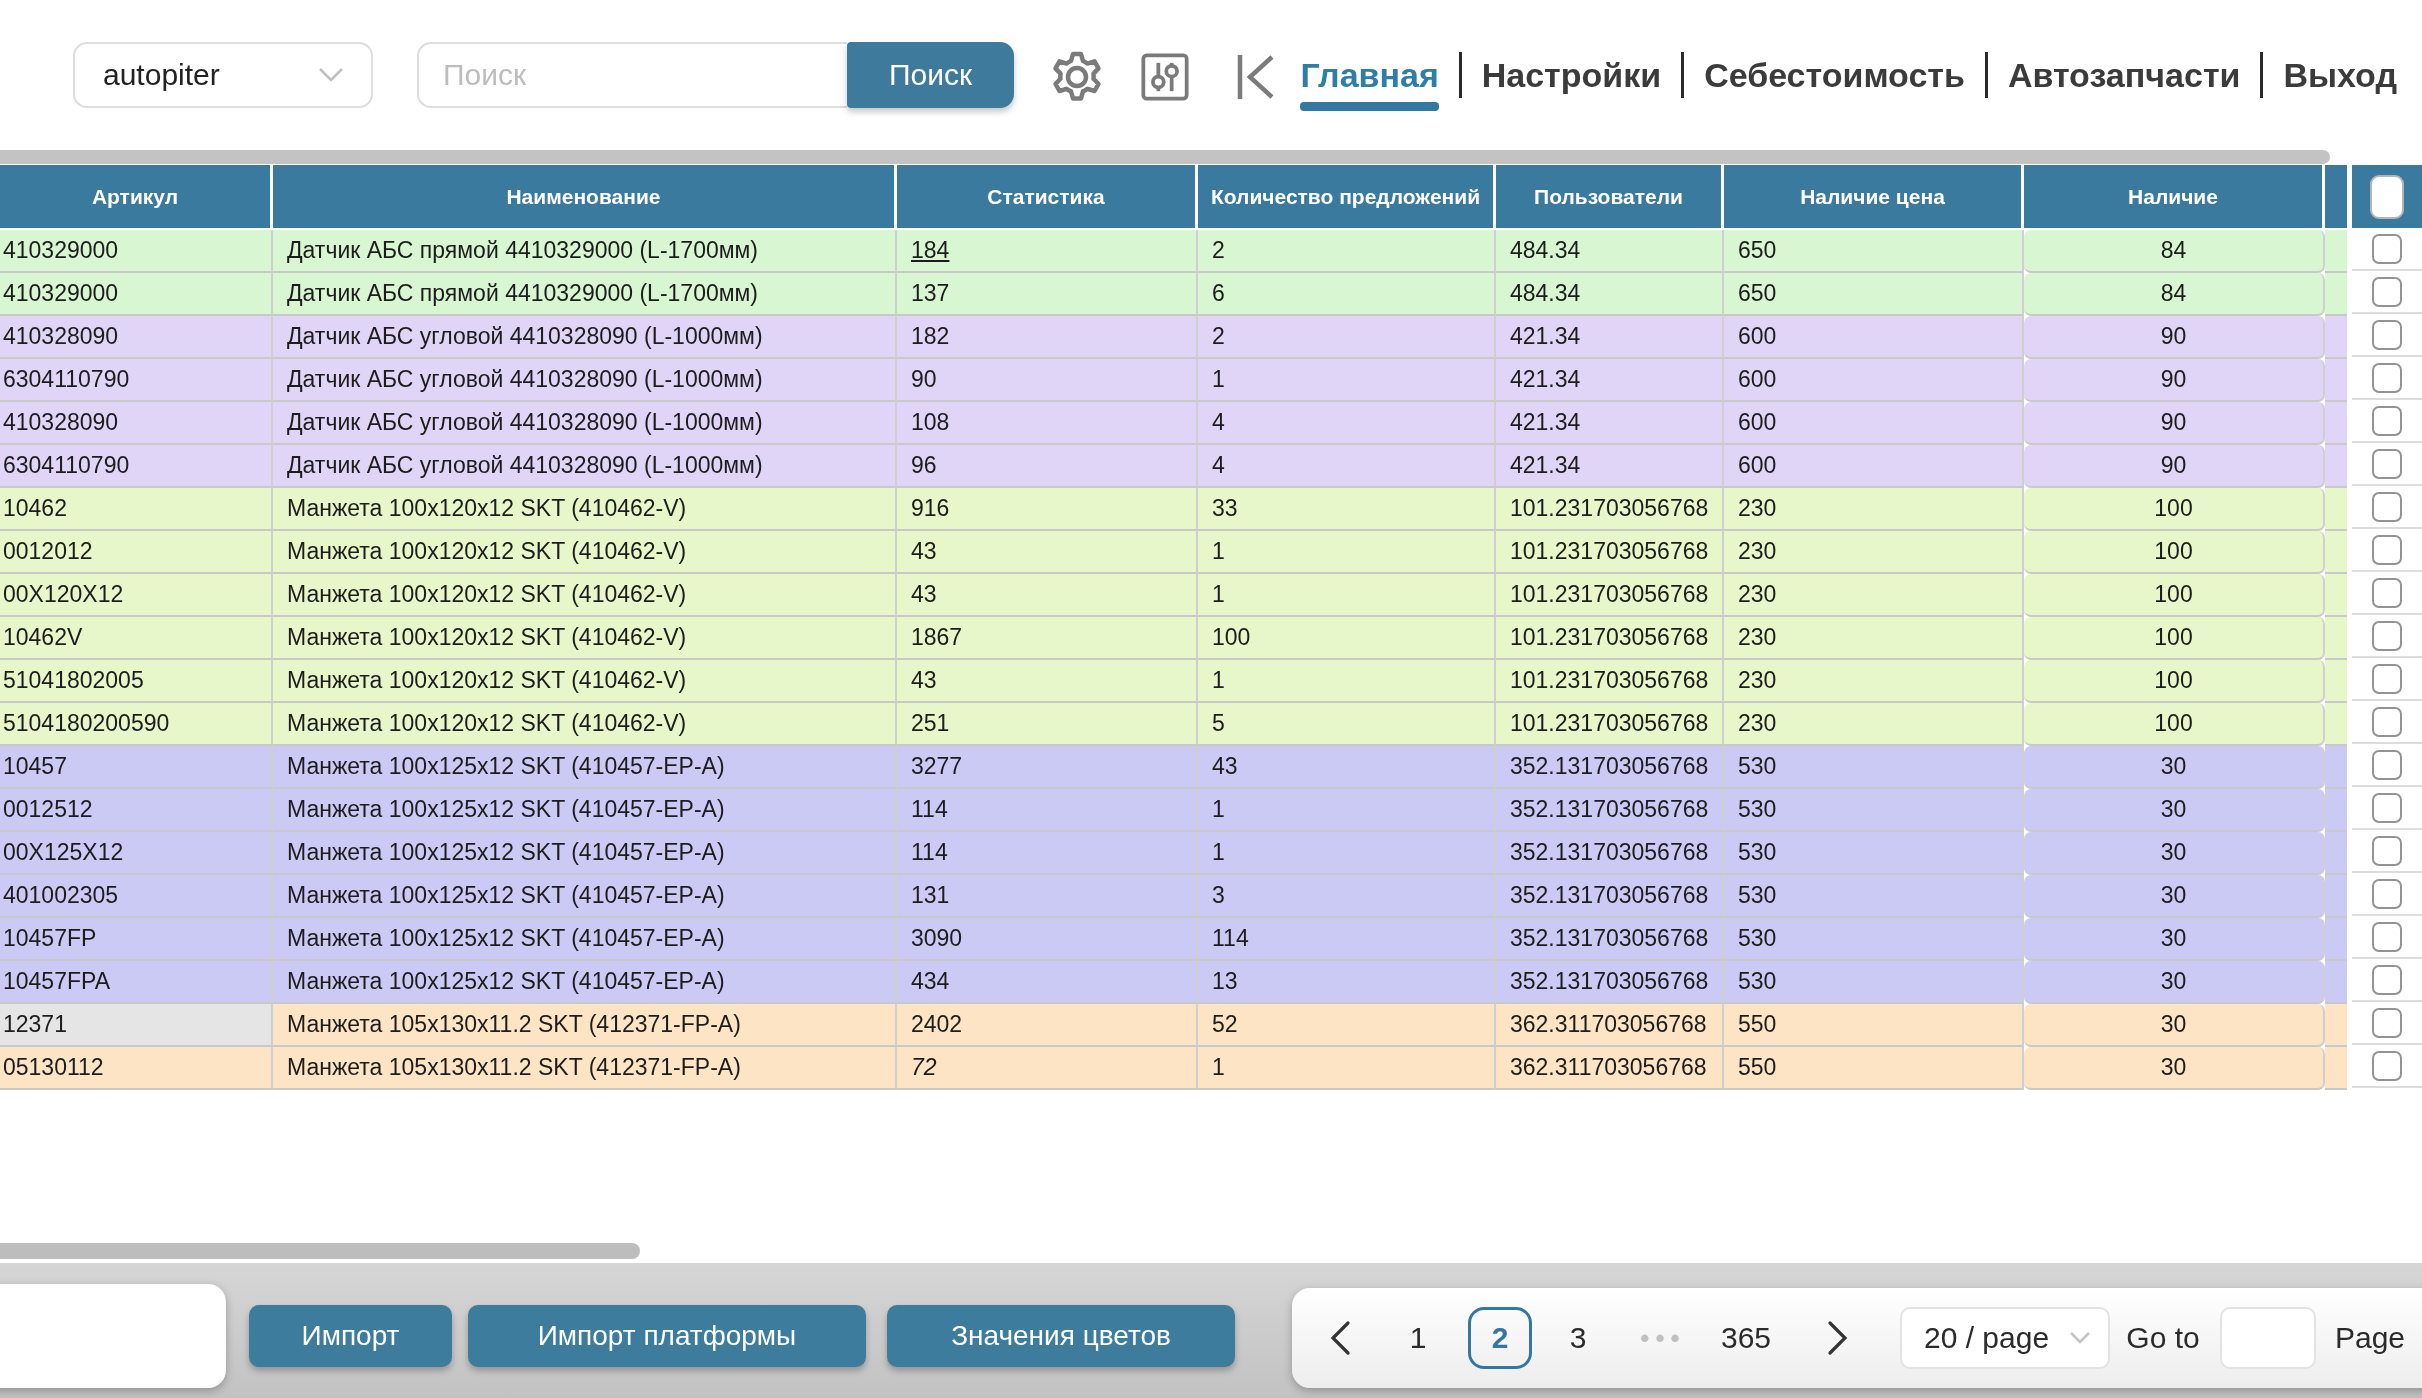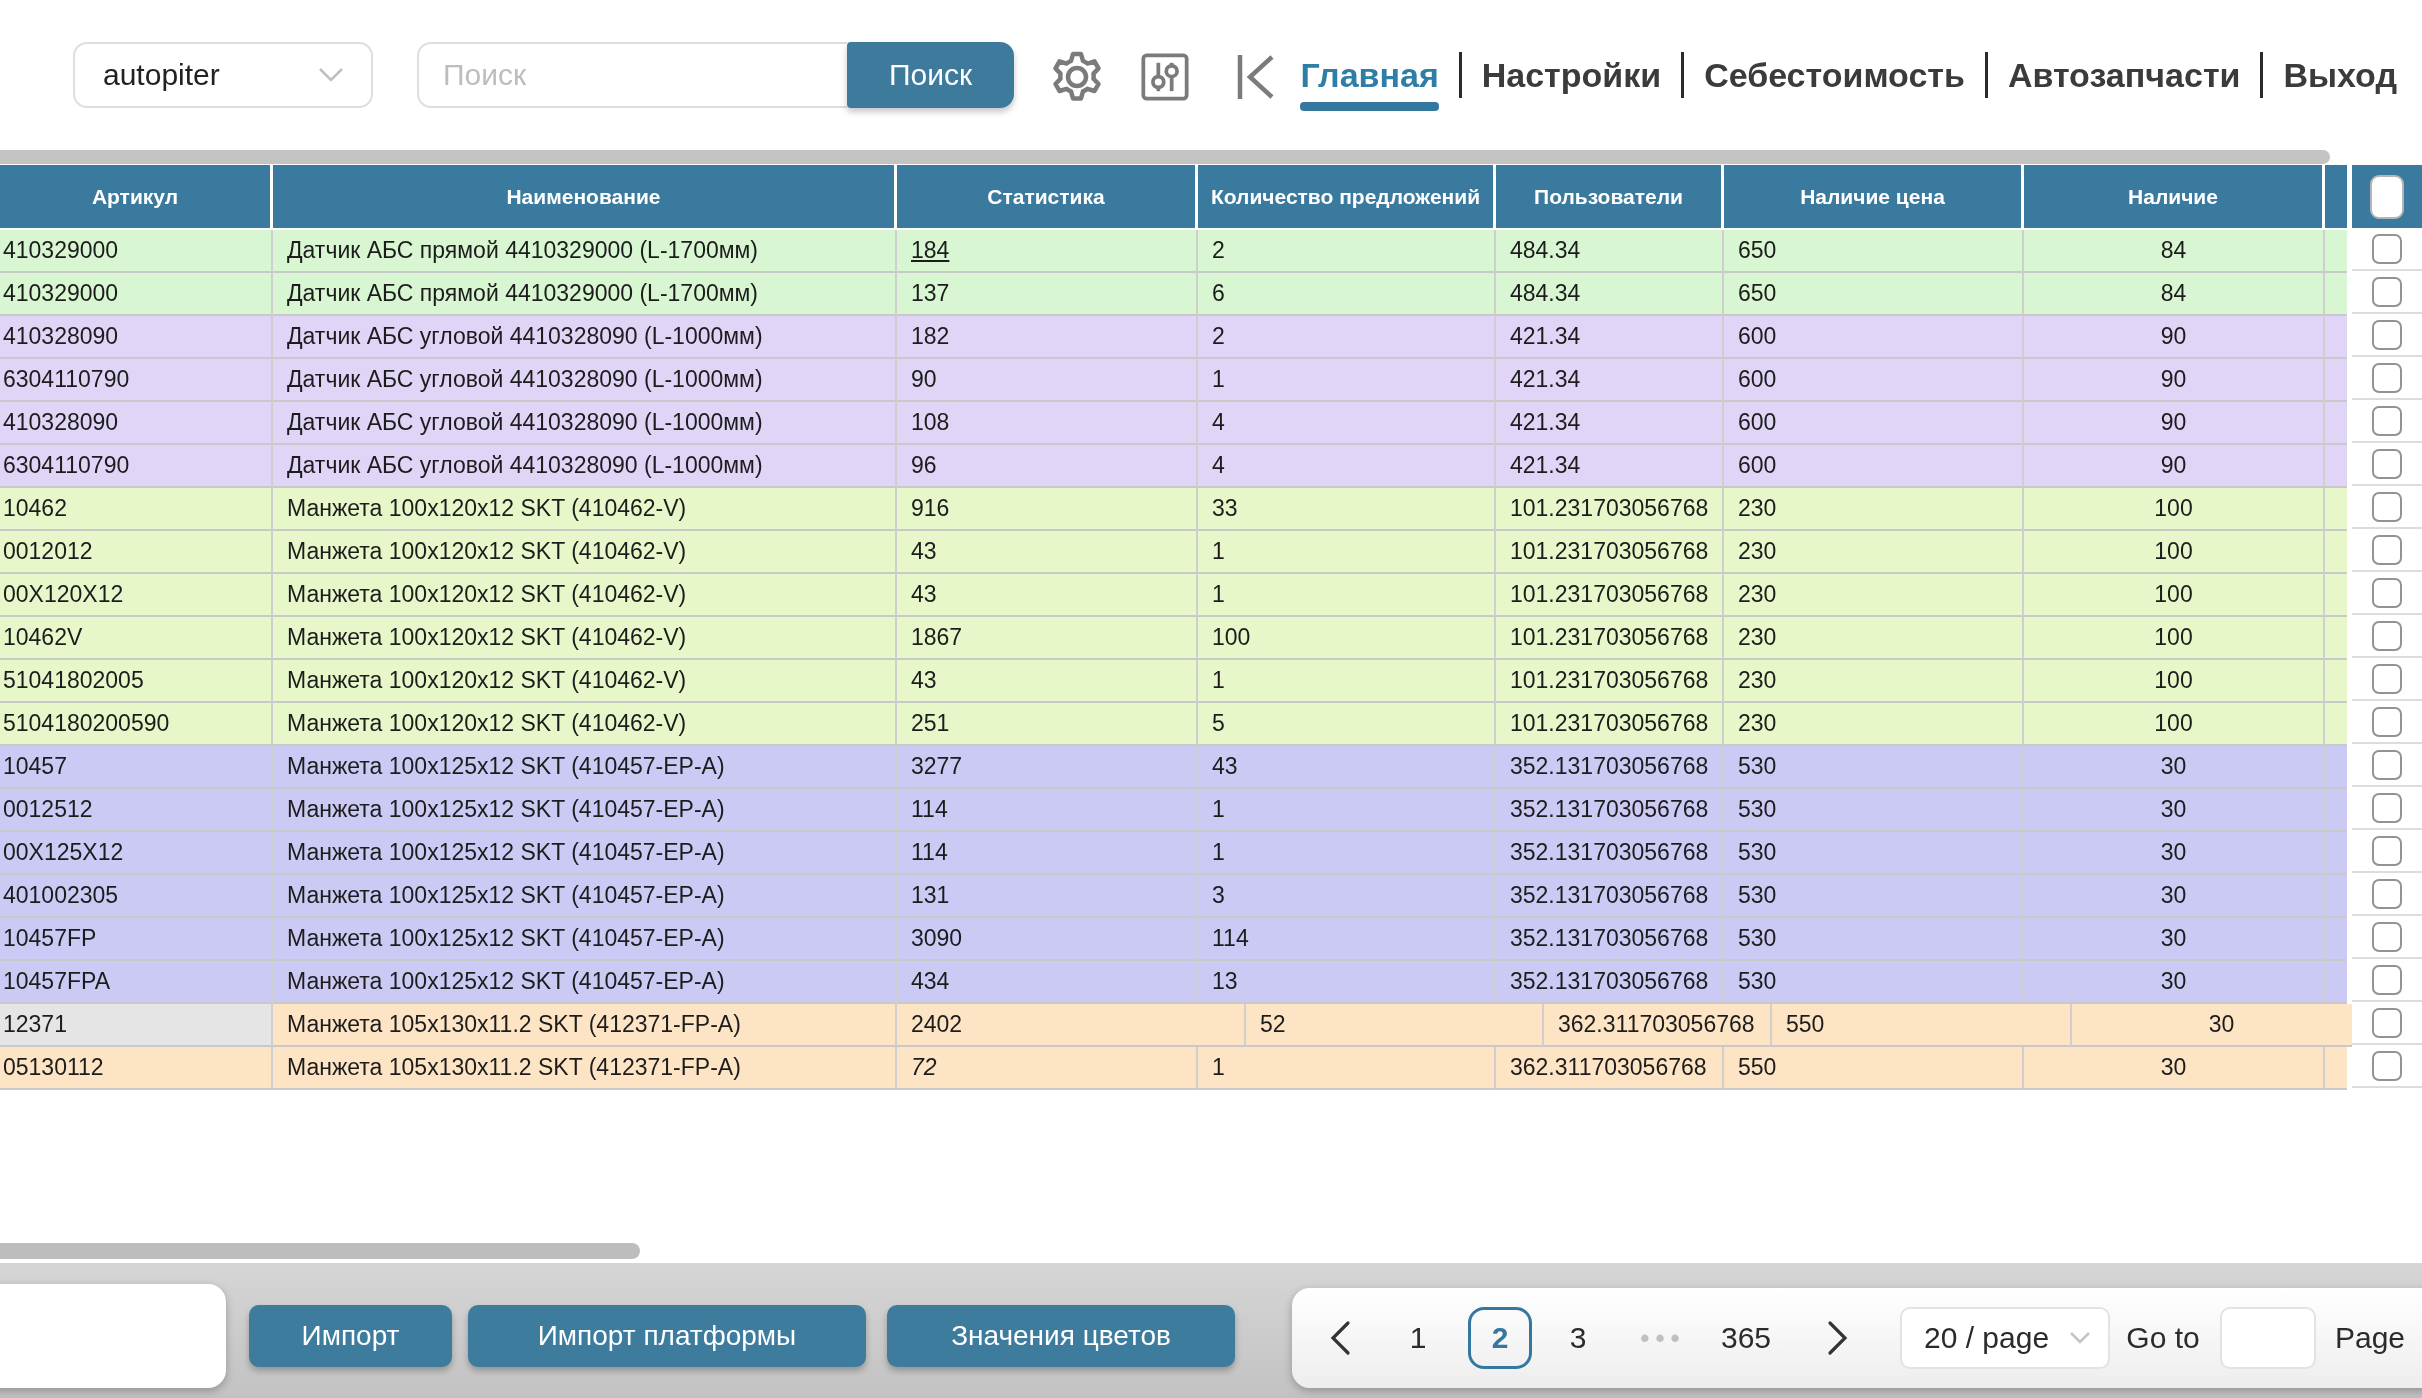--- a/index.html
+++ b/index.html
@@ -53,21 +53,21 @@
   }
   .th:last-child { border-right:none; }
   .tbody { position:absolute; left:0; top:230px; }
   .tr { display:flex; height:43px; }
   .td {
     height:43px; font-size:23px; line-height:41px; padding-left:14px;
     border-right:2px solid #cfcfcf; border-bottom:2px solid #c9c9c9;
     overflow:hidden; white-space:nowrap;
   }
   .td.first { padding-left:3px; }
-  .td.center { text-align:center; padding-left:0; }
+  .td.center { text-align:center; padding-left:0;border-radius:7px; }
   .td.sliver { border-right:none; padding:0; }
   .checkcol-head {
     position:absolute; left:2352px; top:165px; width:70px; height:63px;
     background:#3a7a9e; display:flex; align-items:center; justify-content:center;
   }
   .checkcol-head .allbox { width:34px; height:44px; background:#fff; border:2px solid #b5b5b5; border-radius:9px; cursor:pointer; }
   .checkcol-body { position:absolute; left:2352px; top:228px; width:70px; }
   .checkcell { width:70px; height:43px; background:#fff; border-bottom:2px solid #dcdcdc; display:flex; align-items:center; justify-content:center; }
   .checkbox { width:30px; height:30px; border:2px solid #939393; border-radius:7px; background:#fff; cursor:pointer; }
   
@@ -338,21 +338,21 @@
       <div class="td" style="width: 301px; background: rgb(203, 202, 245);">434</div>
       <div class="td" style="width: 298px; background: rgb(203, 202, 245);">13</div>
       <div class="td" style="width: 228px; background: rgb(203, 202, 245);">352.131703056768</div>
       <div class="td" style="width: 300px; background: rgb(203, 202, 245);">530</div>
       <div class="td center" style="width: 301px; background: rgb(203, 202, 245);">30</div>
       <div class="td sliver" style="width: 22px; background: rgb(203, 202, 245);"></div>
     </div>
     <div class="tr">
       <div class="td first" style="width: 273px; background: #e5e5e5;">12371</div>
       <div class="td" style="width: 624px; background: rgb(252, 228, 196);">Манжета 105х130х11.2 SKT (412371-FP-A)</div>
-      <div class="td" style="width: 349px; background: rgb(252, 228, 196);">2402</div>
+      <div class="td" style="width: 301px; background: rgb(252, 228, 196);">2402</div>
       <div class="td" style="width: 298px; background: rgb(252, 228, 196);">52</div>
       <div class="td" style="width: 228px; background: rgb(252, 228, 196);">362.311703056768</div>
       <div class="td" style="width: 300px; background: rgb(252, 228, 196);">550</div>
       <div class="td center" style="width: 301px; background: rgb(252, 228, 196);">30</div>
       <div class="td sliver" style="width: 22px; background: rgb(252, 228, 196);"></div>
     </div>
     <div class="tr">
       <div class="td first" style="width: 273px; background: rgb(252, 228, 196);">05130112</div>
       <div class="td" style="width: 624px; background: rgb(252, 228, 196);">Манжета 105х130х11.2 SKT (412371-FP-A)</div>
       <div class="td" style="width: 301px; background: rgb(252, 228, 196); font-style: italic;">72</div>

